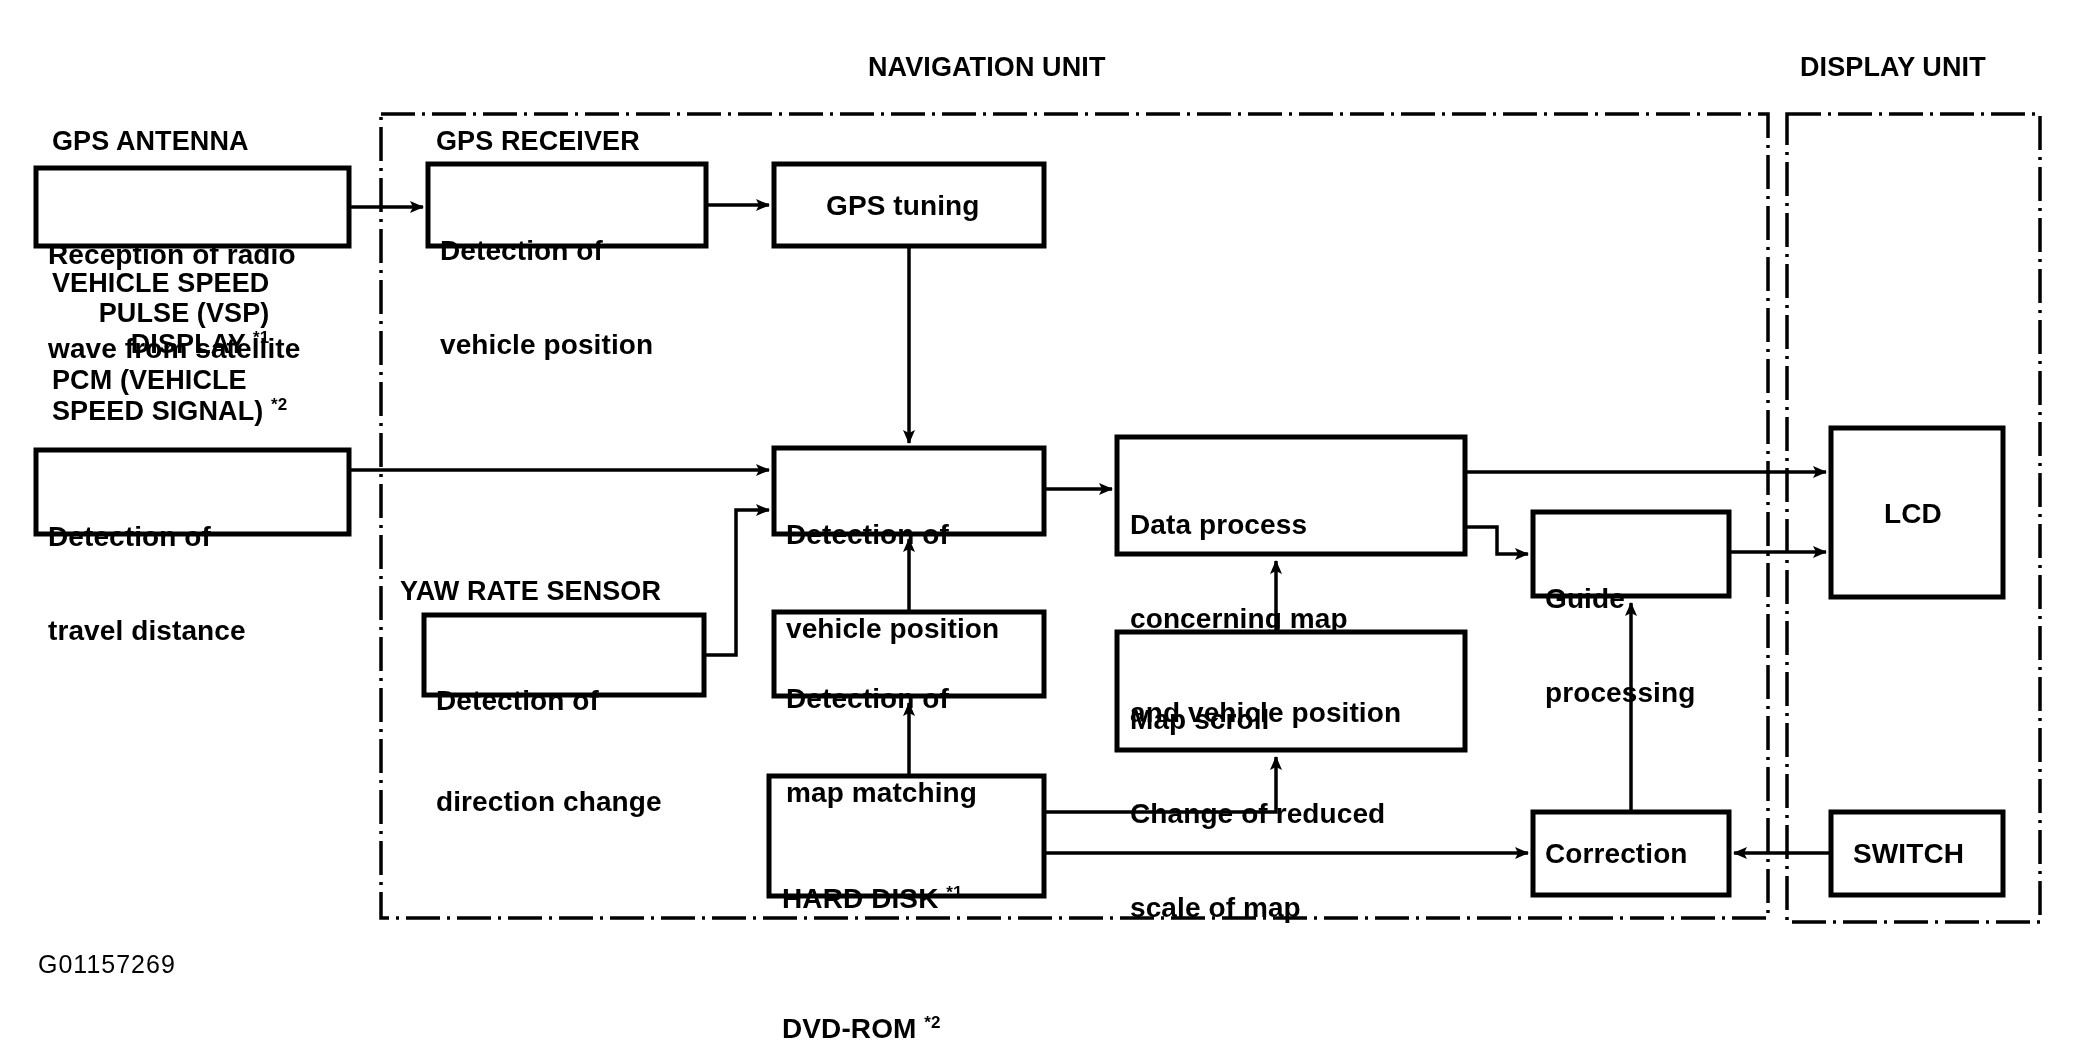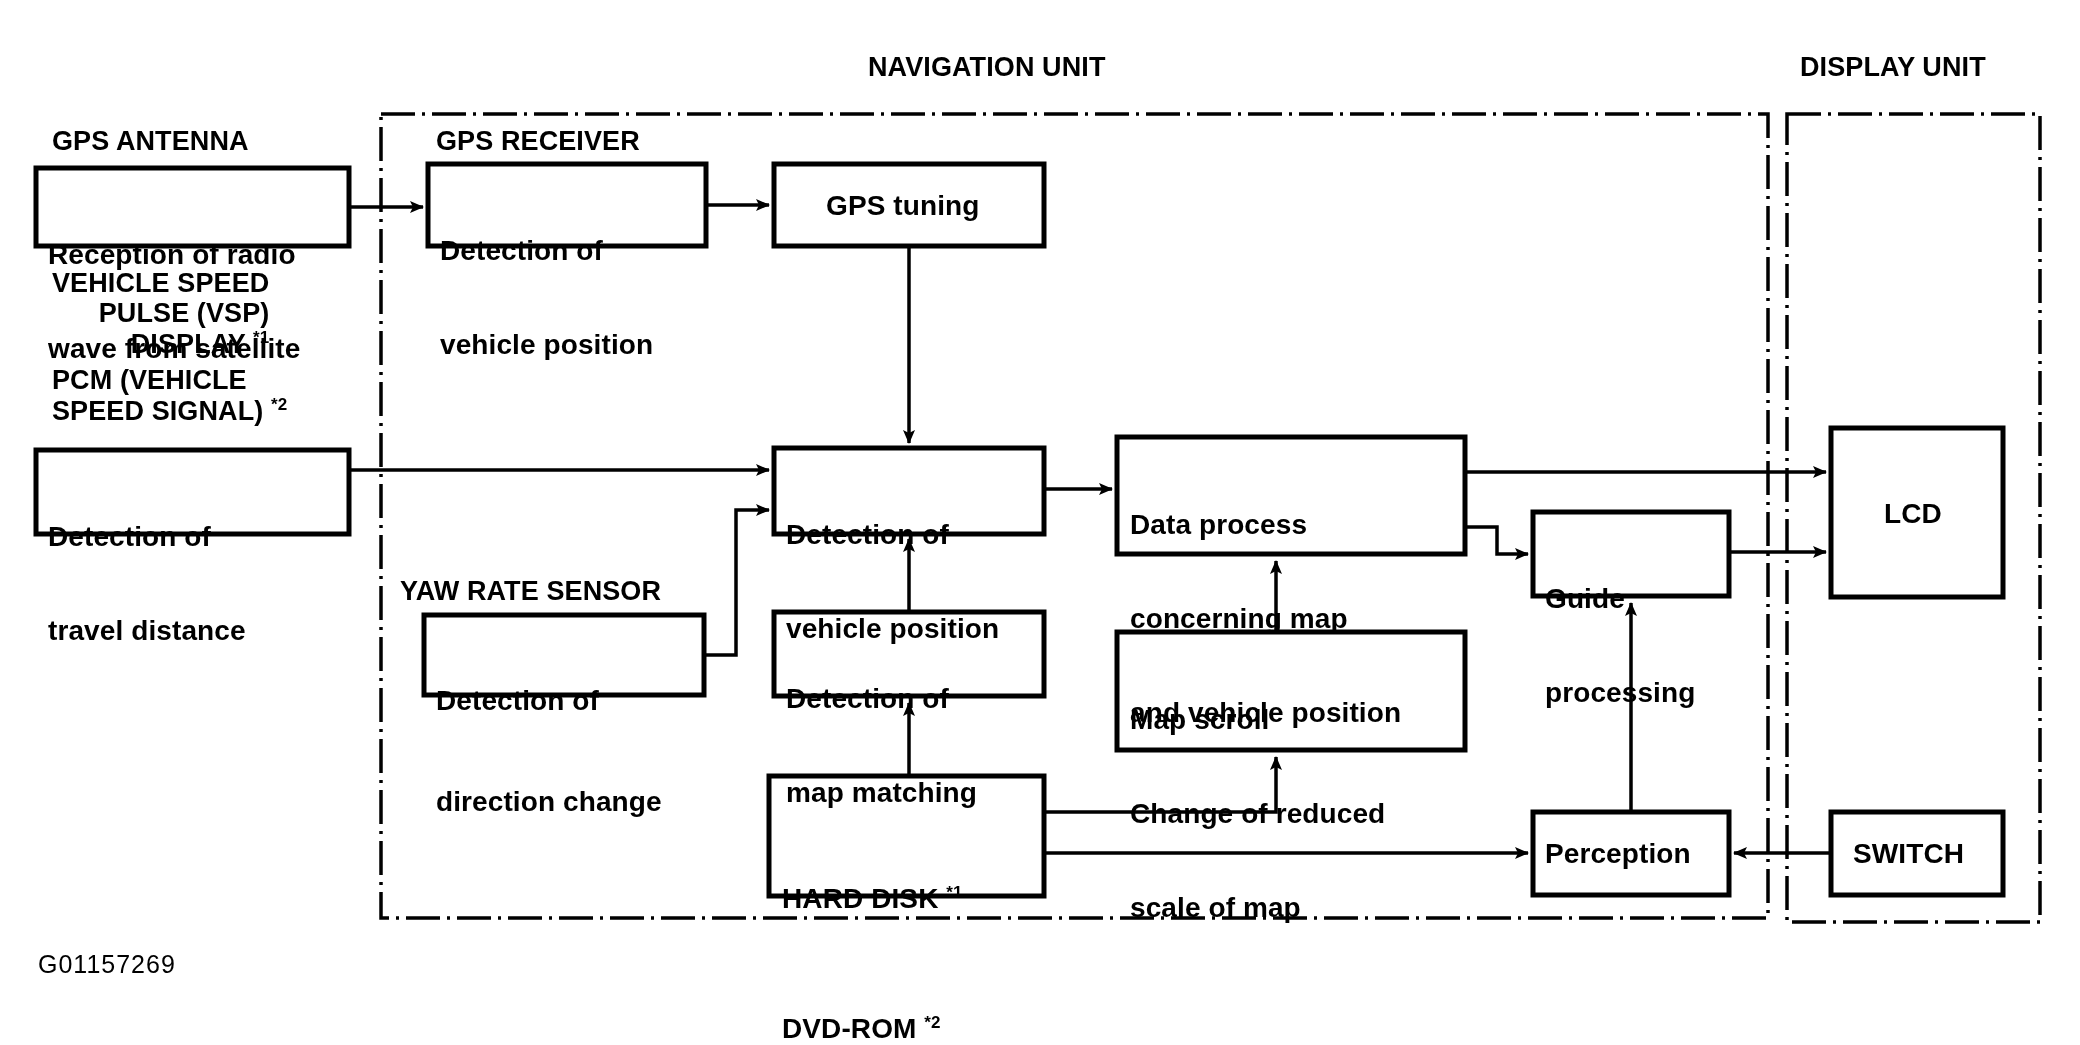--- a/index.html
+++ b/index.html
@@ -150,21 +150,21 @@
   <div class="lbl box-t" style="left:1545px;top:520px;">
     <div style="position:static;">Guide</div>
     <div style="position:static;">processing</div>
   </div>
 
   <div class="lbl box-t" style="left:782px;top:790px;line-height:1.55;">
     <div style="position:static;"><span>HARD DISK </span><span class="sup">*1</span></div>
     <div style="position:static;"><span>DVD-ROM </span><span class="sup">*2</span></div>
   </div>
 
-  <div class="lbl box-t" style="left:1545px;top:838px;">Perception</div>
+  <div class="lbl box-t" style="left:1545px;top:838px;">Correction</div>
 
   <div class="lbl box-t" style="left:1853px;top:838px;">SWITCH</div>
 
   <div class="lbl box-t" style="left:1884px;top:498px;">LCD</div>
 
   <div class="lbl code" style="left:38px;top:950px;">G01157269</div>
 
 </div>
 
 </body></html>

